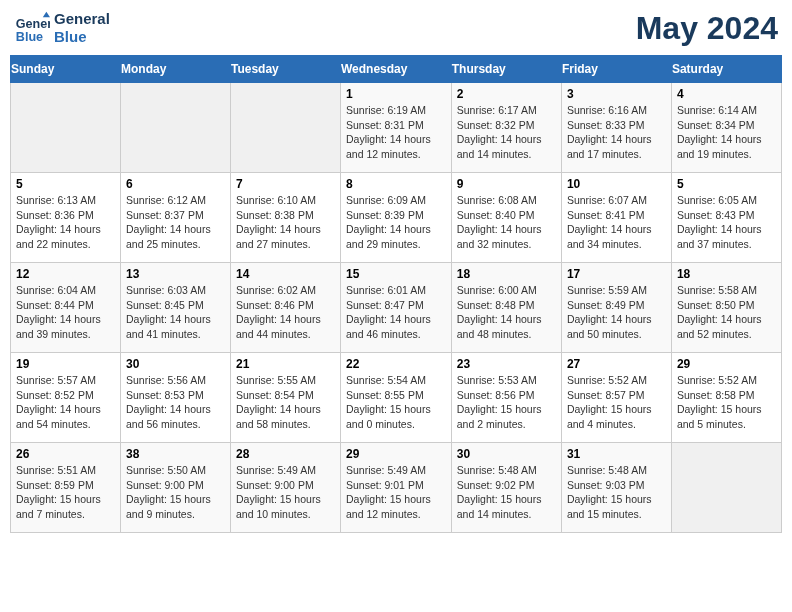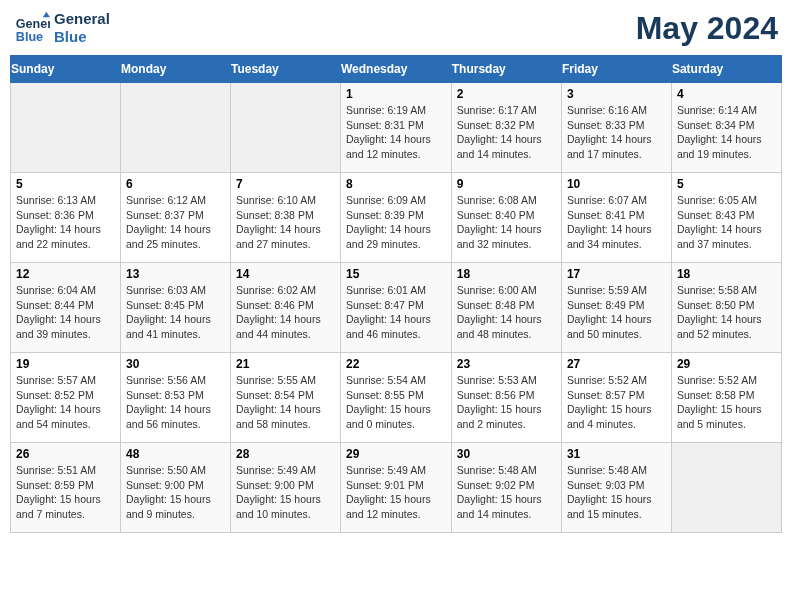--- a/index.html
+++ b/index.html
@@ -221,21 +221,21 @@
           <div class="day-num">29</div>
           <div class="day-info">Sunrise: 5:52 AM<br>Sunset: 8:58 PM<br>Daylight: 15 hours<br>and 5 minutes.</div>
         </td>
       </tr>
       <tr>
         <td>
           <div class="day-num">26</div>
           <div class="day-info">Sunrise: 5:51 AM<br>Sunset: 8:59 PM<br>Daylight: 15 hours<br>and 7 minutes.</div>
         </td>
         <td>
-          <div class="day-num">48</div>
+          <div class="day-num">38</div>
           <div class="day-info">Sunrise: 5:50 AM<br>Sunset: 9:00 PM<br>Daylight: 15 hours<br>and 9 minutes.</div>
         </td>
         <td>
           <div class="day-num">28</div>
           <div class="day-info">Sunrise: 5:49 AM<br>Sunset: 9:00 PM<br>Daylight: 15 hours<br>and 10 minutes.</div>
         </td>
         <td>
           <div class="day-num">29</div>
           <div class="day-info">Sunrise: 5:49 AM<br>Sunset: 9:01 PM<br>Daylight: 15 hours<br>and 12 minutes.</div>
         </td>

